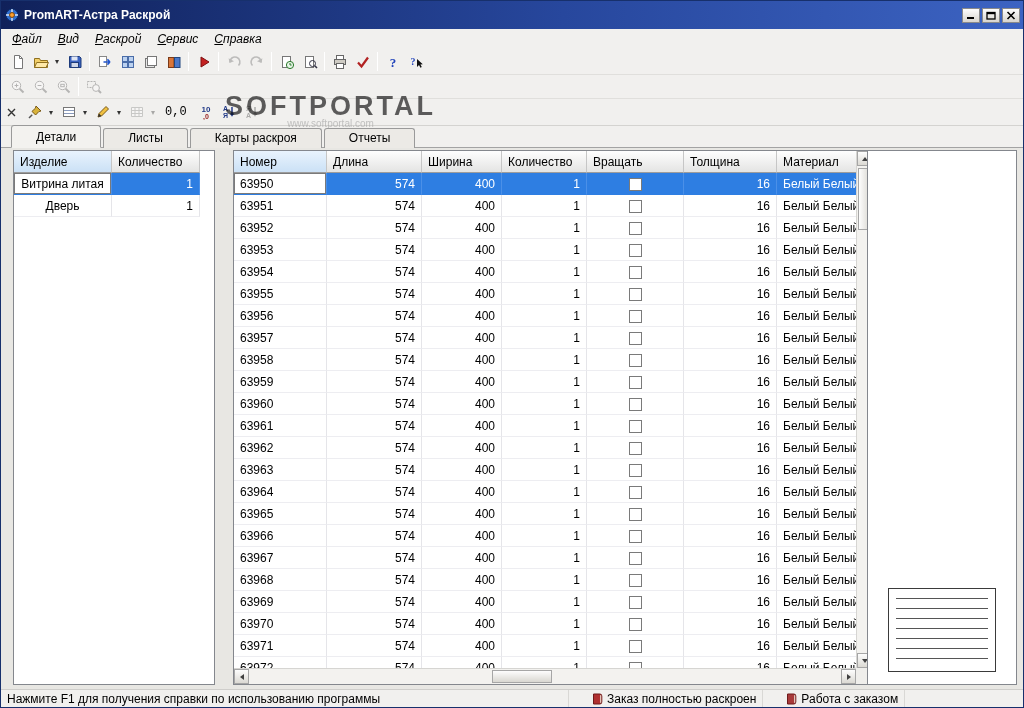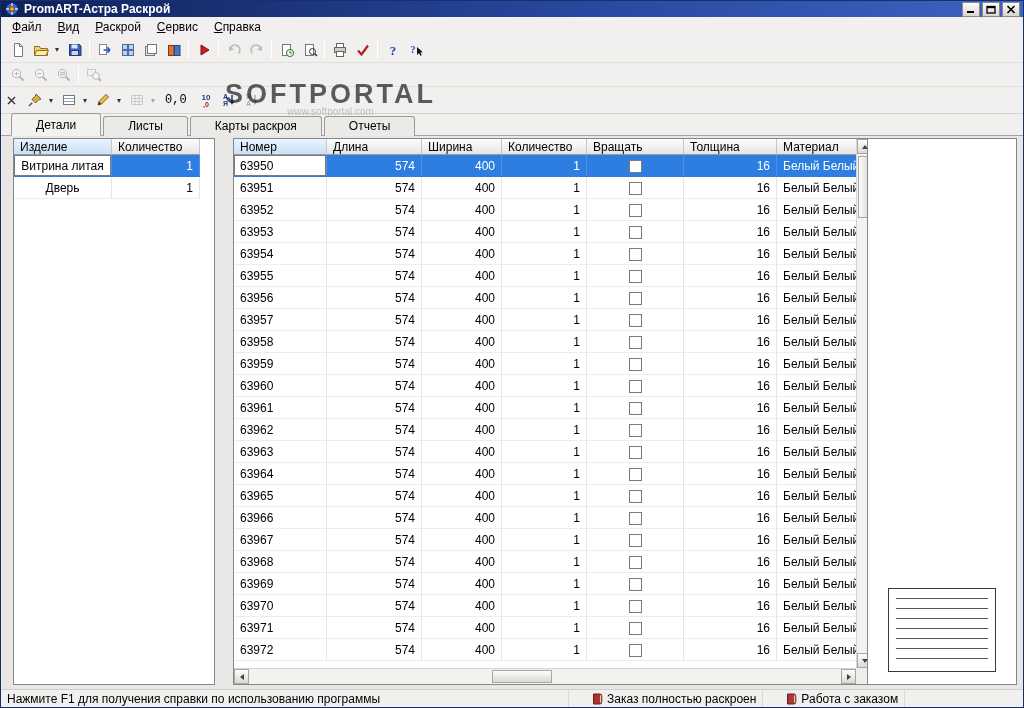--- a/index.html
+++ b/index.html
@@ -1,28 +1,28 @@
 <!DOCTYPE html>
 <html><head>
 <meta charset="utf-8">
 <style>
   *{box-sizing:border-box;margin:0;padding:0;}
   html,body{width:1024px;height:708px;}
   body{font-family:"Liberation Sans",sans-serif;font-size:12px;overflow:hidden;background:#e8e7e3;}
   .window{width:1024px;height:708px;border:1px solid #17306c;display:flex;flex-direction:column;background:#f1f0ee;}
 
   
-  .titlebar{height:16px;flex:0 0 auto;background:linear-gradient(to right,#10215a,#27479d 55%,#3c63c2);display:flex;align-items:center;padding:0 3px 0 4px;}
+  .titlebar{height:28px;flex:0 0 auto;background:linear-gradient(to right,#10215a,#27479d 55%,#3c63c2);display:flex;align-items:center;padding:0 3px 0 4px;}
   .app-icon{display:inline-flex;width:14px;height:14px;}
   .title-text{color:#fff;font-weight:bold;font-size:12px;margin-left:5px;flex:1;white-space:nowrap;}
   .winbtn{width:18px;height:15px;margin-left:2px;background:linear-gradient(#fdfdfd,#d8d5ce);border:1px solid #8a8a8a;display:inline-flex;align-items:center;justify-content:center;padding:0;cursor:default;}
 
   
   .menubar{height:20px;flex:0 0 auto;display:flex;align-items:center;background:#f1f0ee;border-bottom:1px solid #dedddа;padding-left:3px;}
-  .menu-item{padding:10px 8px;white-space:nowrap;}
+  .menu-item{padding:10px 8px;white-space:nowrap;font-style:italic;}
 
   
   .toolbar{flex:0 0 auto;display:flex;align-items:center;background:#f1f0ee;border-bottom:1px solid #e0dfdc;position:relative;}
   .tb1{height:26px;padding-left:5px;}
   .tb2{height:24px;padding-left:5px;}
   .tb3{height:27px;padding-left:1px;border-bottom:1px solid #d4d3d0;}
   .tb-group{display:inline-flex;align-items:center;}
   .tbtn{width:23px;height:22px;display:inline-flex;align-items:center;justify-content:center;background:transparent;border:1px solid transparent;padding:0;}
   .tbtn.disabled{opacity:.38;filter:grayscale(1);}
   .tb-ic{display:inline-flex;width:16px;height:16px;align-items:center;justify-content:center;}
@@ -46,21 +46,21 @@
   .panel{position:absolute;top:2px;bottom:4px;background:#fff;border:1px solid #84878d;}
   .products-panel{left:12px;width:202px;}
   .parts-panel{left:232px;width:640px;}
   .preview-panel{left:866px;right:6px;}
 
   table.grid{border-collapse:separate;border-spacing:0;table-layout:fixed;}
   .products-grid{width:186px;}
   .parts-grid-table{width:663px;}
   col.pc0{width:98px;}col.pc1{width:88px;}
   col.cc0{width:93px;}col.cc1{width:95px;}col.cc2{width:80px;}col.cc3{width:85px;}col.cc4{width:97px;}col.cc5{width:93px;}col.cc6{width:120px;}
-  .grid th{height:16px;padding:0 6px;font-weight:normal;text-align:left;background:linear-gradient(#fefefe,#e4e4e3);border-right:1px solid #c6c6c6;border-bottom:1px solid #9c9c9c;overflow:hidden;white-space:nowrap;}
+  .grid th{height:22px;padding:0 6px;font-weight:normal;text-align:left;background:linear-gradient(#fefefe,#e4e4e3);border-right:1px solid #c6c6c6;border-bottom:1px solid #9c9c9c;overflow:hidden;white-space:nowrap;}
   .grid th.sorted{background:linear-gradient(#e9f3fd,#cbe1f6);}
   .grid td{height:22px;padding:0 6px;border-right:1px solid #e5e5e9;border-bottom:1px solid #ededf1;overflow:hidden;white-space:nowrap;background:#fff;}
   .num{text-align:right;}
   .ctr{text-align:center;}
   tr.sel td{background:#2e7ee2;color:#fff;border-right-color:#4b90e8;border-bottom-color:#2e7ee2;}
   tr.sel td.focus-cell{background:#fff;color:#000;box-shadow:inset 0 0 0 1px #7a7a7a;}
   .cb{display:inline-block;width:13px;height:13px;background:#fff;border:1px solid #7a7a7a;vertical-align:middle;}
 
   .grid-clip{position:absolute;left:0;top:0;right:16px;bottom:16px;overflow:hidden;background:#fff;}
 

